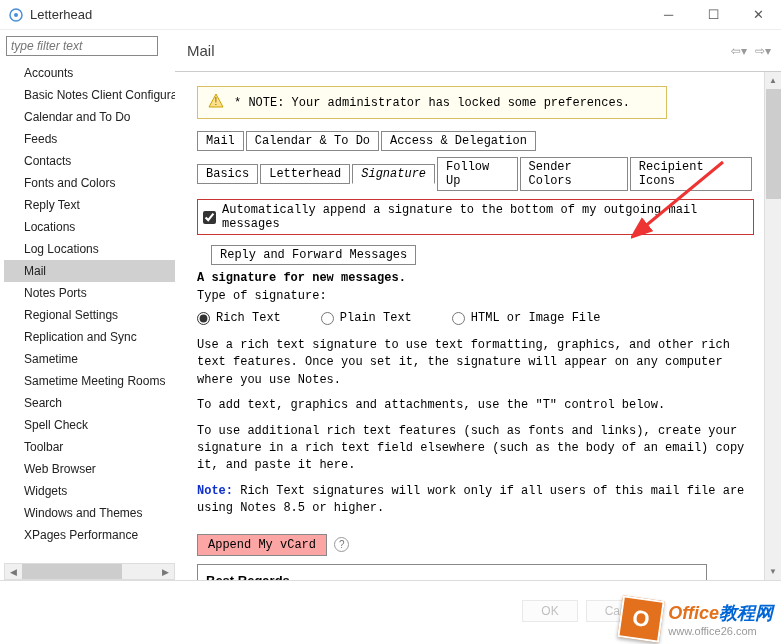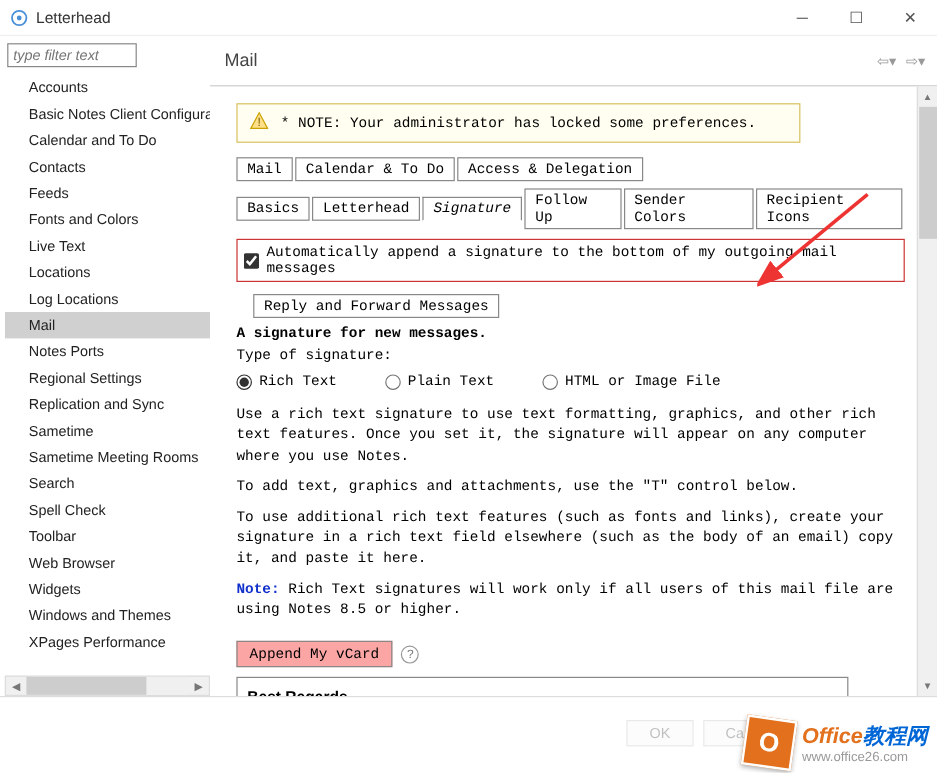--- a/index.html
+++ b/index.html
@@ -39,21 +39,21 @@
     .main-area { display: flex; height: 550px; }
     
     
     .left-panel {
       width: 175px;
       display: flex;
       flex-direction: column;
       padding: 6px 0 0 4px;
     }
     .filter-input {
-      width: 108px;
+      width: 152px;
       height: 20px;
       margin: 0 0 4px 2px;
       border: 1px solid #888;
       padding: 1px 4px;
       font-size: 12px;
       font-style: italic;
       color: #555;
     }
     .tree {
       flex: 1;
@@ -305,24 +305,24 @@
 </div>
 
 <div class="main-area">
 
   <div class="left-panel">
     <input class="filter-input" placeholder="type filter text" style="">
     <div class="tree">
       <div class="tree-item">Accounts</div>
       <div class="tree-item">Basic Notes Client Configuration</div>
       <div class="tree-item">Calendar and To Do</div>
+      <div class="tree-item">Feeds</div>
       <div class="tree-item">Contacts</div>
-      <div class="tree-item">Feeds</div>
       <div class="tree-item">Fonts and Colors</div>
-      <div class="tree-item">Live Text</div>
+      <div class="tree-item">Reply Text</div>
       <div class="tree-item">Locations</div>
       <div class="tree-item">Log Locations</div>
       <div class="tree-item selected">Mail</div>
       <div class="tree-item">Notes Ports</div>
       <div class="tree-item">Regional Settings</div>
       <div class="tree-item">Replication and Sync</div>
       <div class="tree-item">Sametime</div>
       <div class="tree-item">Sametime Meeting Rooms</div>
       <div class="tree-item">Search</div>
       <div class="tree-item">Spell Check</div>

